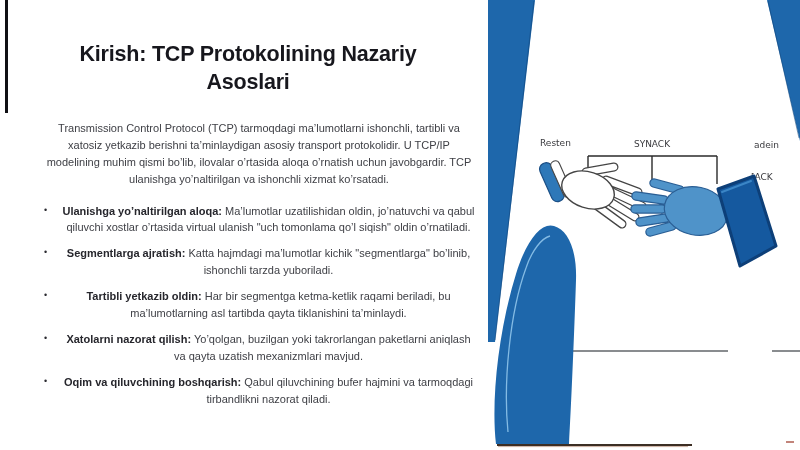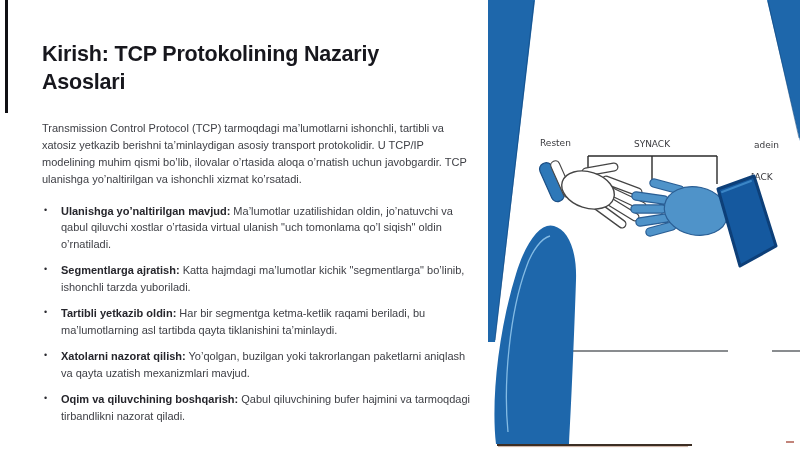--- a/index.html
+++ b/index.html
@@ -6,21 +6,21 @@
   body{
     width:800px;height:450px;
     background:#ffffff;
     font-family:"Liberation Sans","DejaVu Sans",sans-serif;
     overflow:hidden;position:relative;
   }
   .accent-bar{
     position:absolute;left:5px;top:0;width:3px;height:113px;background:#101014;
   }
   .content{
-    position:absolute;left:42px;top:40px;width:434px;
+    position:absolute;left:42px;top:40px;width:434px;text-align:center;
   }
   .title{
     font-size:21.5px;line-height:1.32;font-weight:700;color:#17171d;
     margin:0 0 23px 0;max-width:412px;letter-spacing:-0.2px;
   }
   .intro{
     font-size:11px;line-height:1.54;color:#3f4046;margin:0 0 15px 0;
   }
   .feature-list{list-style:none;margin:0;padding:0;}
   .feature-list li{
@@ -42,21 +42,21 @@
 </head>
 <body>
 
 <div class="accent-bar"></div>
 
 <div class="content">
   <h1 class="title">Kirish: TCP Protokolining Nazariy Asoslari</h1>
   <p class="intro">Transmission Control Protocol (TCP) tarmoqdagi ma’lumotlarni ishonchli, tartibli va xatosiz yetkazib berishni ta’minlaydigan asosiy transport protokolidir. U TCP/IP modelining muhim qismi bo’lib, ilovalar o’rtasida aloqa o’rnatish uchun javobgardir. TCP ulanishga yo’naltirilgan va ishonchli xizmat ko’rsatadi.</p>
   <ul class="feature-list">
     <li>
-      <span class="marker">•</span><span class="b-label">Ulanishga yo’naltirilgan mavjud:</span><span class="b-text"> Ma’lumotlar uzatilishidan oldin, jo’natuvchi va qabul qiluvchi xostlar o’rtasida virtual ulanish "uch tomonlama qo’l siqish" oldin o’rnatiladi.</span>
+      <span class="marker">•</span><span class="b-label">Ulanishga yo’naltirilgan aloqa:</span><span class="b-text"> Ma’lumotlar uzatilishidan oldin, jo’natuvchi va qabul qiluvchi xostlar o’rtasida virtual ulanish "uch tomonlama qo’l siqish" oldin o’rnatiladi.</span>
     </li>
     <li>
       <span class="marker">•</span><span class="b-label">Segmentlarga ajratish:</span><span class="b-text"> Katta hajmdagi ma’lumotlar kichik "segmentlarga" bo’linib, ishonchli tarzda yuboriladi.</span>
     </li>
     <li>
       <span class="marker">•</span><span class="b-label">Tartibli yetkazib oldin:</span><span class="b-text"> Har bir segmentga ketma-ketlik raqami beriladi, bu ma’lumotlarning asl tartibda qayta tiklanishini ta’minlaydi.</span>
     </li>
     <li>
       <span class="marker">•</span><span class="b-label">Xatolarni nazorat qilish:</span><span class="b-text"> Yo’qolgan, buzilgan yoki takrorlangan paketlarni aniqlash va qayta uzatish mexanizmlari mavjud.</span>
     </li>

